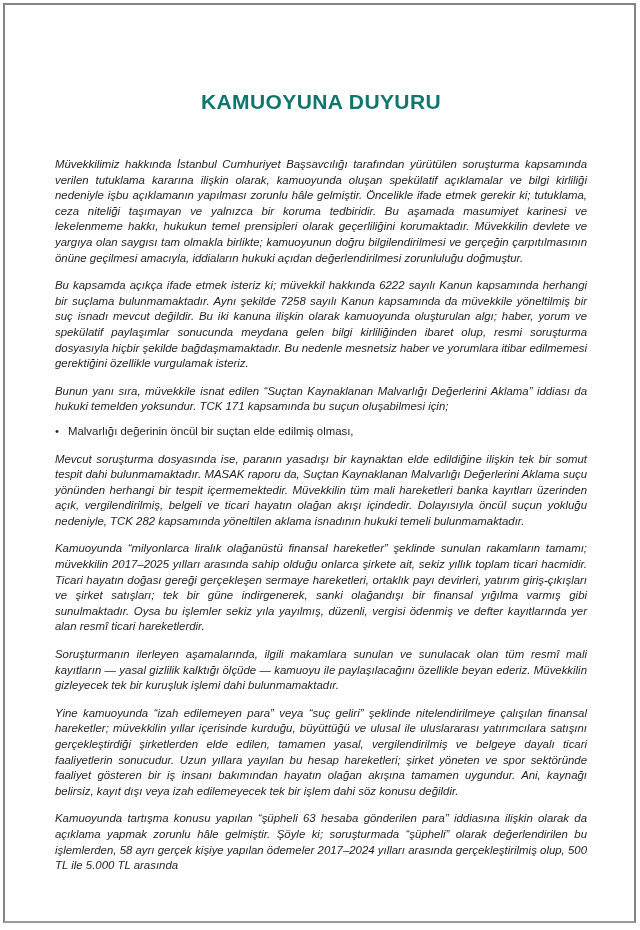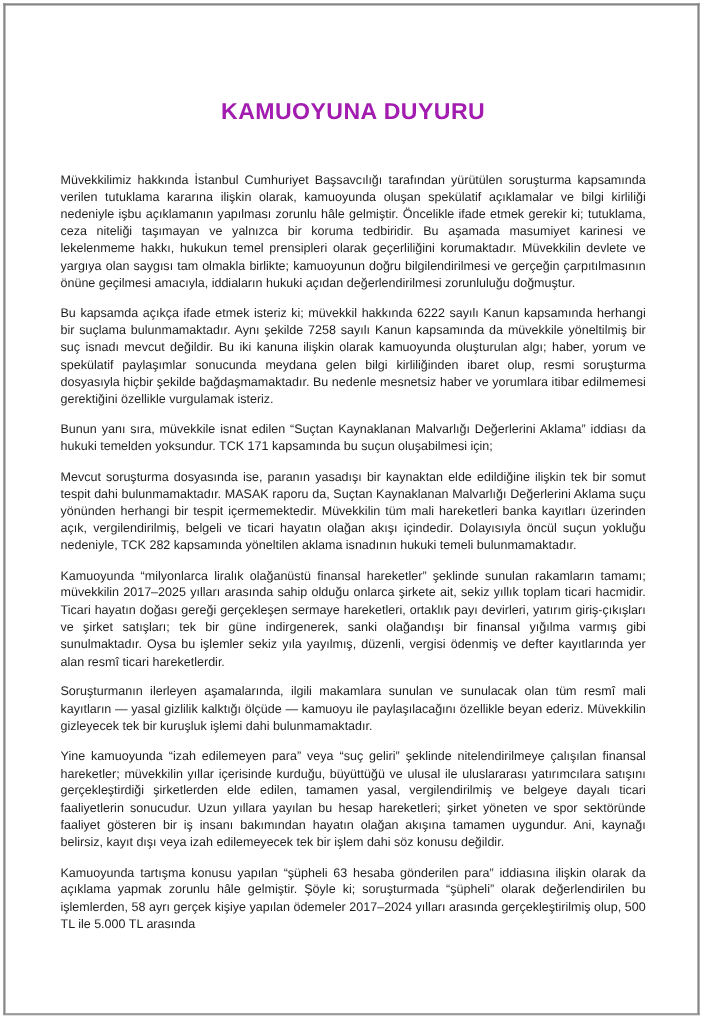--- a/index.html
+++ b/index.html
@@ -30,28 +30,29 @@
     left: 55px;
     right: 53px;
     top: 0;
   }
   .doc-title {
     margin: 90px 0 0 0;
     text-align: center;
     font-size: 21px;
     font-weight: 800;
     letter-spacing: 0.4px;
-    color: #a21caf;
+    color: #0f766e;
   }
   p.body-par {
     margin: 12px 0 0 0;
     font-size: 11.4px;
     line-height: 15.6px;
     text-align: justify;
     text-justify: inter-word;
+    font-style: italic;
   }
   p.first-par {
     margin-top: 43px;
   }
   p.bullet-par {
     margin: 9px 0 0 0;
     font-size: 11.4px;
     line-height: 15.6px;
     text-align: justify;
   }
@@ -68,20 +69,23 @@
 <div class="content">
 
   <h1 class="doc-title">KAMUOYUNA DUYURU</h1>
 
   <p class="body-par first-par">Müvekkilimiz hakkında İstanbul Cumhuriyet Başsavcılığı tarafından yürütülen soruşturma kapsamında verilen tutuklama kararına ilişkin olarak, kamuoyunda oluşan spekülatif açıklamalar ve bilgi kirliliği nedeniyle işbu açıklamanın yapılması zorunlu hâle gelmiştir. Öncelikle ifade etmek gerekir ki; tutuklama, ceza niteliği taşımayan ve yalnızca bir koruma tedbiridir. Bu aşamada masumiyet karinesi ve lekelenmeme hakkı, hukukun temel prensipleri olarak geçerliliğini korumaktadır. Müvekkilin devlete ve yargıya olan saygısı tam olmakla birlikte; kamuoyunun doğru bilgilendirilmesi ve gerçeğin çarpıtılmasının önüne geçilmesi amacıyla, iddiaların hukuki açıdan değerlendirilmesi zorunluluğu doğmuştur.</p>
 
   <p class="body-par">Bu kapsamda açıkça ifade etmek isteriz ki; müvekkil hakkında 6222 sayılı Kanun kapsamında herhangi bir suçlama bulunmamaktadır. Aynı şekilde 7258 sayılı Kanun kapsamında da müvekkile yöneltilmiş bir suç isnadı mevcut değildir. Bu iki kanuna ilişkin olarak kamuoyunda oluşturulan algı; haber, yorum ve spekülatif paylaşımlar sonucunda meydana gelen bilgi kirliliğinden ibaret olup, resmi soruşturma dosyasıyla hiçbir şekilde bağdaşmamaktadır. Bu nedenle mesnetsiz haber ve yorumlara itibar edilmemesi gerektiğini özellikle vurgulamak isteriz.</p>
 
   <p class="body-par">Bunun yanı sıra, müvekkile isnat edilen “Suçtan Kaynaklanan Malvarlığı Değerlerini Aklama” iddiası da hukuki temelden yoksundur. TCK 171 kapsamında bu suçun oluşabilmesi için;</p>
 
+  <p class="bullet-par">
+    <span class="bullet-marker">•</span><span>Malvarlığı değerinin öncül bir suçtan elde edilmiş olması,</span>
+  </p>
 
 
 
   <p class="body-par">Mevcut soruşturma dosyasında ise, paranın yasadışı bir kaynaktan elde edildiğine ilişkin tek bir somut tespit dahi bulunmamaktadır. MASAK raporu da, Suçtan Kaynaklanan Malvarlığı Değerlerini Aklama suçu yönünden herhangi bir tespit içermemektedir. Müvekkilin tüm mali hareketleri banka kayıtları üzerinden açık, vergilendirilmiş, belgeli ve ticari hayatın olağan akışı içindedir. Dolayısıyla öncül suçun yokluğu nedeniyle, TCK 282 kapsamında yöneltilen aklama isnadının hukuki temeli bulunmamaktadır.</p>
 
   <p class="body-par">Kamuoyunda “milyonlarca liralık olağanüstü finansal hareketler” şeklinde sunulan rakamların tamamı; müvekkilin 2017–2025 yılları arasında sahip olduğu onlarca şirkete ait, sekiz yıllık toplam ticari hacmidir. Ticari hayatın doğası gereği gerçekleşen sermaye hareketleri, ortaklık payı devirleri, yatırım giriş-çıkışları ve şirket satışları; tek bir güne indirgenerek, sanki olağandışı bir finansal yığılma varmış gibi sunulmaktadır. Oysa bu işlemler sekiz yıla yayılmış, düzenli, vergisi ödenmiş ve defter kayıtlarında yer alan resmî ticari hareketlerdir.</p>
 
   <p class="body-par">Soruşturmanın ilerleyen aşamalarında, ilgili makamlara sunulan ve sunulacak olan tüm resmî mali kayıtların — yasal gizlilik kalktığı ölçüde — kamuoyu ile paylaşılacağını özellikle beyan ederiz. Müvekkilin gizleyecek tek bir kuruşluk işlemi dahi bulunmamaktadır.</p>
 
   <p class="body-par">Yine kamuoyunda “izah edilemeyen para” veya “suç geliri” şeklinde nitelendirilmeye çalışılan finansal hareketler; müvekkilin yıllar içerisinde kurduğu, büyüttüğü ve ulusal ile uluslararası yatırımcılara satışını gerçekleştirdiği şirketlerden elde edilen, tamamen yasal, vergilendirilmiş ve belgeye dayalı ticari faaliyetlerin sonucudur. Uzun yıllara yayılan bu hesap hareketleri; şirket yöneten ve spor sektöründe faaliyet gösteren bir iş insanı bakımından hayatın olağan akışına tamamen uygundur. Ani, kaynağı belirsiz, kayıt dışı veya izah edilemeyecek tek bir işlem dahi söz konusu değildir.</p>

